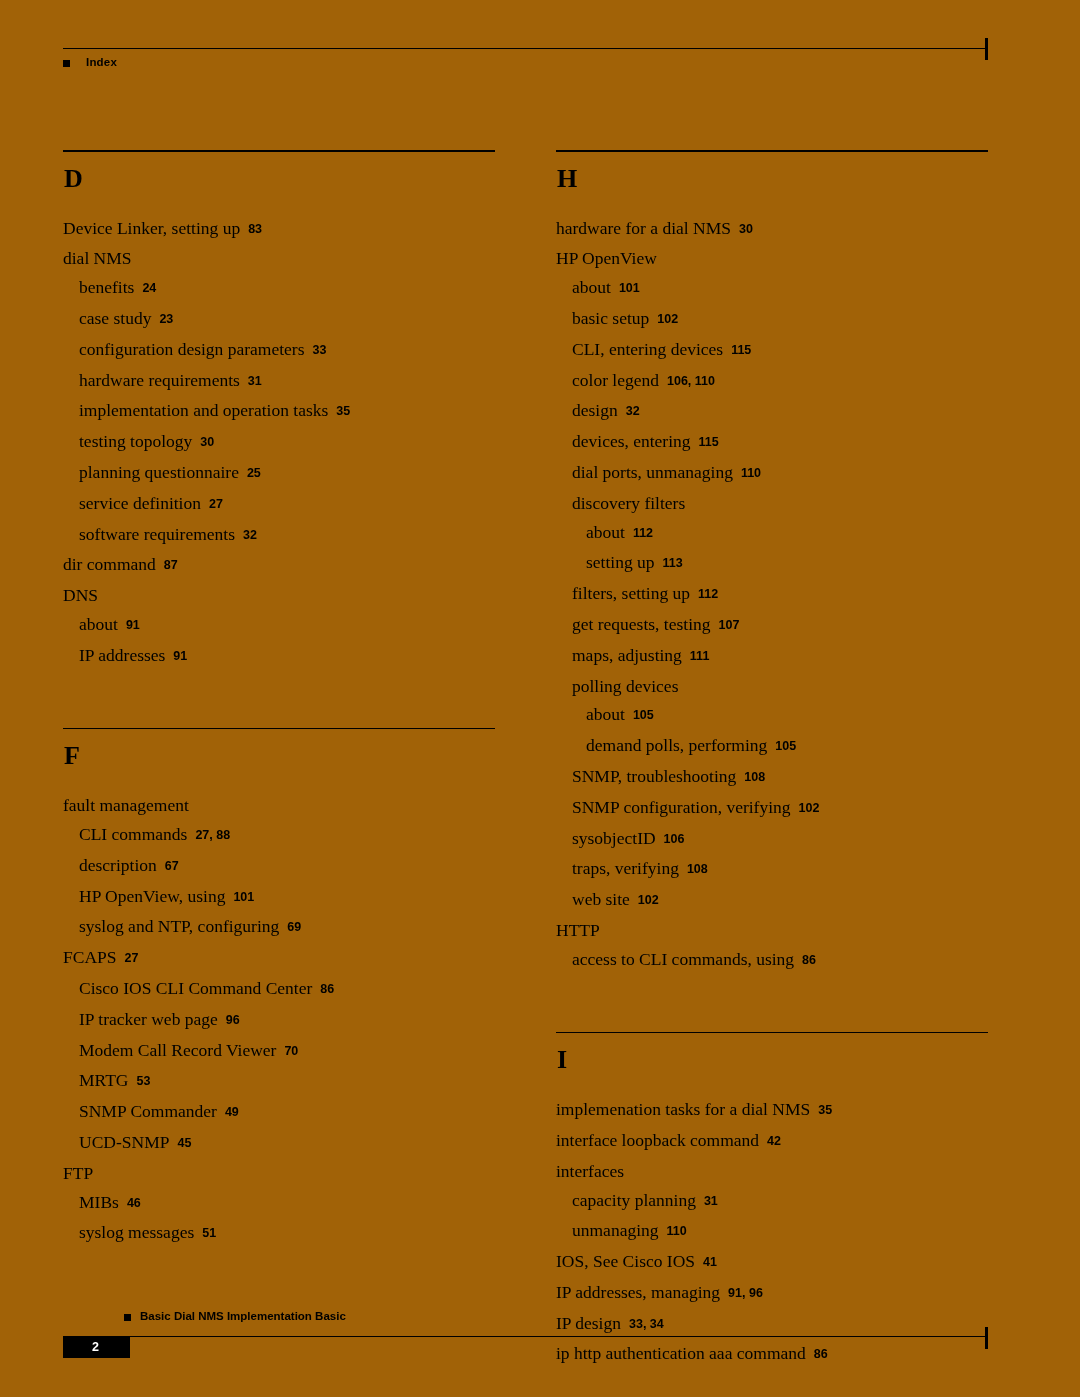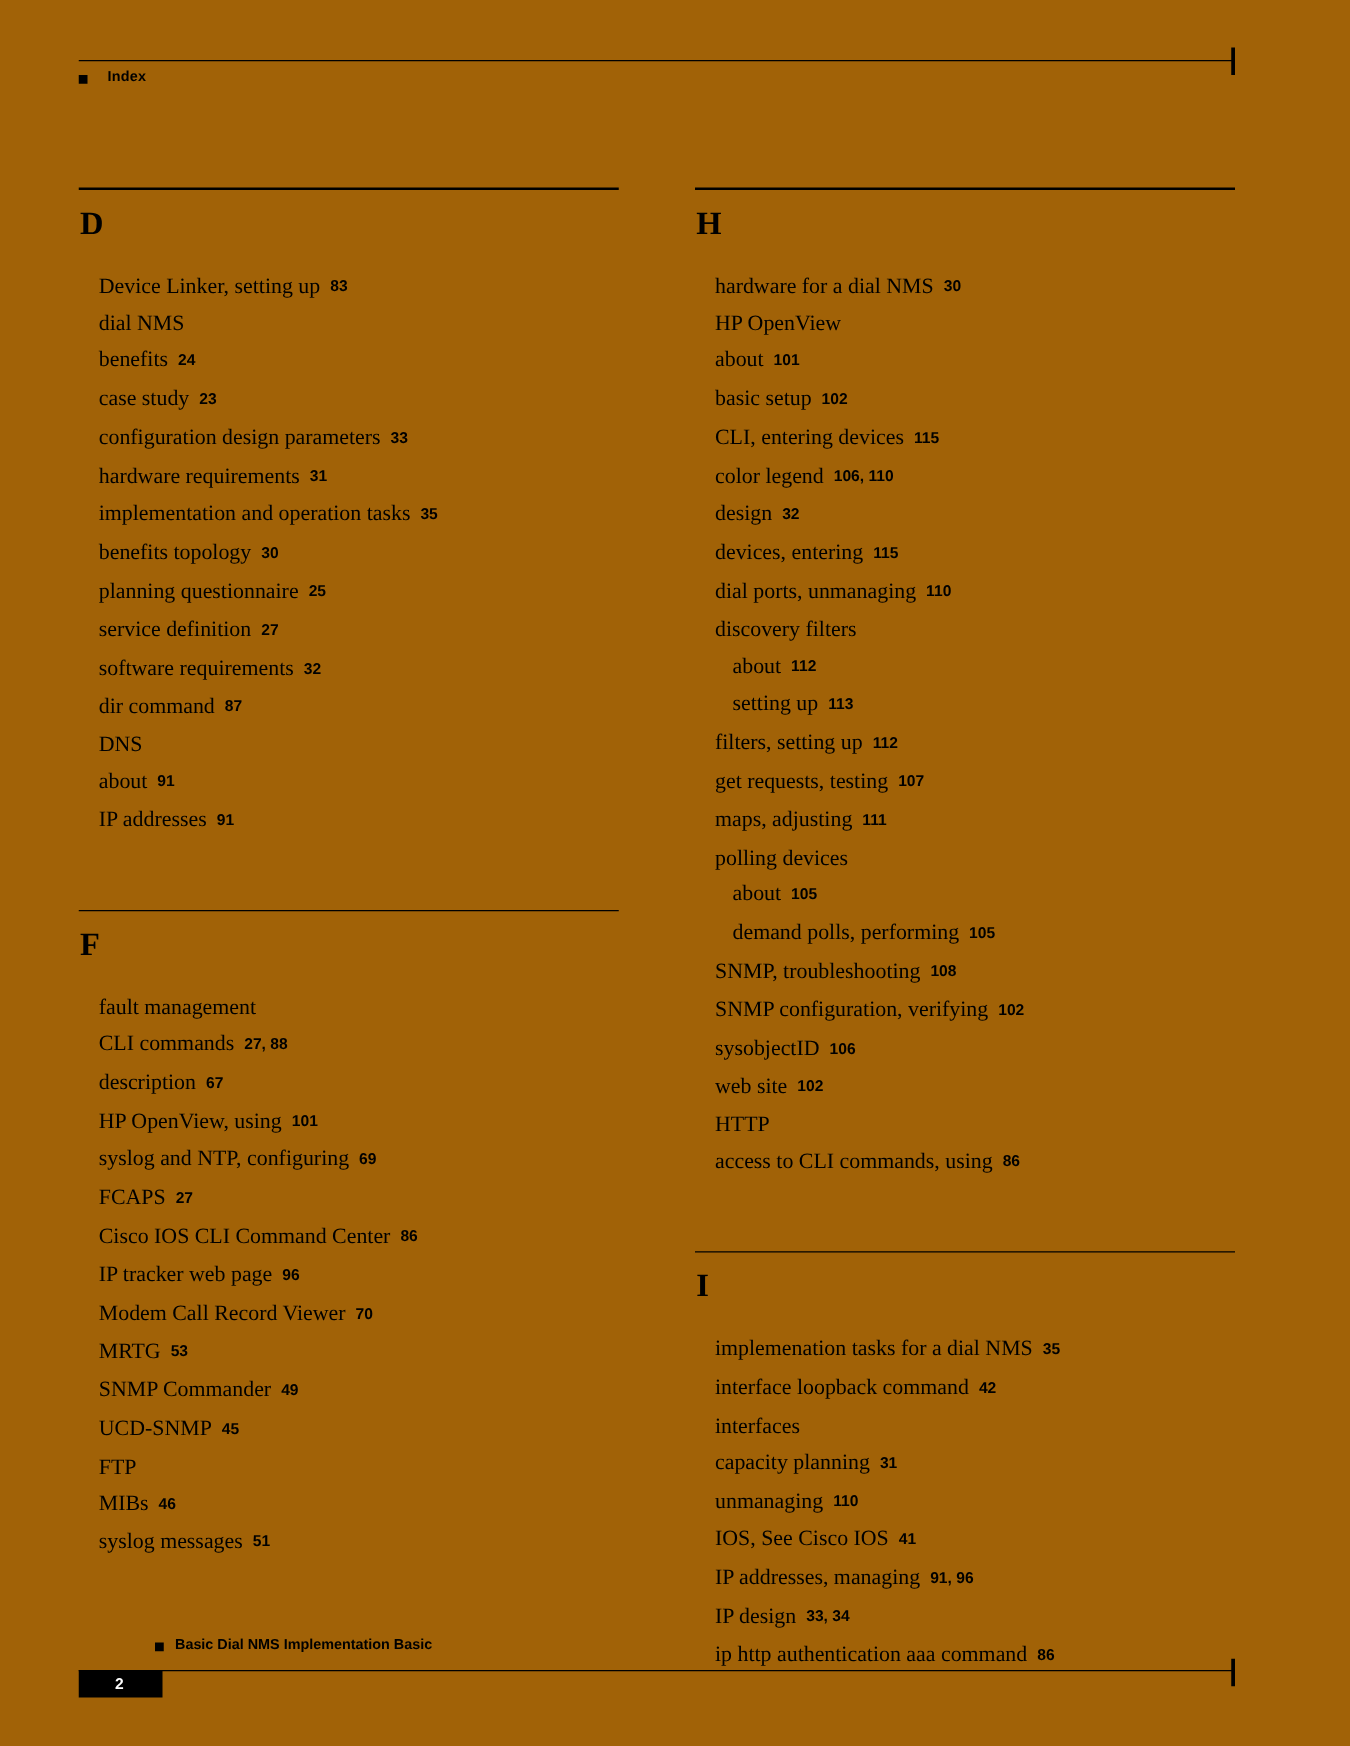--- a/index.html
+++ b/index.html
@@ -126,21 +126,21 @@
     line-height: 26px;
     margin: 0 0 22px 1px;
   }
 
   
   .entry {
     font-size: 17.5px;
     line-height: 28.8px;
     white-space: nowrap;
   }
-  .lvl1 { margin-left: 16px; }
+  .lvl1 { margin-left: 0; }
   .lvl2 { margin-left: 16px; }
   .lvl3 { margin-left: 30px; }
 
   .pg {
     font-family: "Liberation Sans", sans-serif;
     font-weight: bold;
     font-size: 12.5px;
     margin-left: 8px;
     position: relative;
     top: -1px;
@@ -161,21 +161,21 @@
       <div class="letter-block">
         <div class="letter-rule"></div>
         <div class="letter-head">D</div>
         <div class="entry lvl1"><span>Device Linker, setting up</span><span class="pg">83</span></div>
         <div class="entry lvl1"><span>dial NMS</span></div>
         <div class="entry lvl2"><span>benefits</span><span class="pg">24</span></div>
         <div class="entry lvl2"><span>case study</span><span class="pg">23</span></div>
         <div class="entry lvl2"><span>configuration design parameters</span><span class="pg">33</span></div>
         <div class="entry lvl2"><span>hardware requirements</span><span class="pg">31</span></div>
         <div class="entry lvl2"><span>implementation and operation tasks</span><span class="pg">35</span></div>
-        <div class="entry lvl2"><span>benefits topology</span><span class="pg">30</span></div>
+        <div class="entry lvl2"><span>testing topology</span><span class="pg">30</span></div>
         <div class="entry lvl2"><span>planning questionnaire</span><span class="pg">25</span></div>
         <div class="entry lvl2"><span>service definition</span><span class="pg">27</span></div>
         <div class="entry lvl2"><span>software requirements</span><span class="pg">32</span></div>
         <div class="entry lvl1"><span>dir command</span><span class="pg">87</span></div>
         <div class="entry lvl1"><span>DNS</span></div>
         <div class="entry lvl2"><span>about</span><span class="pg">91</span></div>
         <div class="entry lvl2"><span>IP addresses</span><span class="pg">91</span></div>
       </div>
       <div class="blockgap"></div>
       <div class="letter-block">
@@ -216,20 +216,21 @@
         <div class="entry lvl3"><span>setting up</span><span class="pg">113</span></div>
         <div class="entry lvl2"><span>filters, setting up</span><span class="pg">112</span></div>
         <div class="entry lvl2"><span>get requests, testing</span><span class="pg">107</span></div>
         <div class="entry lvl2"><span>maps, adjusting</span><span class="pg">111</span></div>
         <div class="entry lvl2"><span>polling devices</span></div>
         <div class="entry lvl3"><span>about</span><span class="pg">105</span></div>
         <div class="entry lvl3"><span>demand polls, performing</span><span class="pg">105</span></div>
         <div class="entry lvl2"><span>SNMP, troubleshooting</span><span class="pg">108</span></div>
         <div class="entry lvl2"><span>SNMP configuration, verifying</span><span class="pg">102</span></div>
         <div class="entry lvl2"><span>sysobjectID</span><span class="pg">106</span></div>
+        <div class="entry lvl2"><span>traps, verifying</span><span class="pg">108</span></div>
         <div class="entry lvl2"><span>web site</span><span class="pg">102</span></div>
         <div class="entry lvl1"><span>HTTP</span></div>
         <div class="entry lvl2"><span>access to CLI commands, using</span><span class="pg">86</span></div>
       </div>
       <div class="blockgap"></div>
       <div class="letter-block">
         <div class="letter-rule"></div>
         <div class="letter-head">I</div>
         <div class="entry lvl1"><span>implemenation tasks for a dial NMS</span><span class="pg">35</span></div>
         <div class="entry lvl1"><span>interface loopback command</span><span class="pg">42</span></div>

